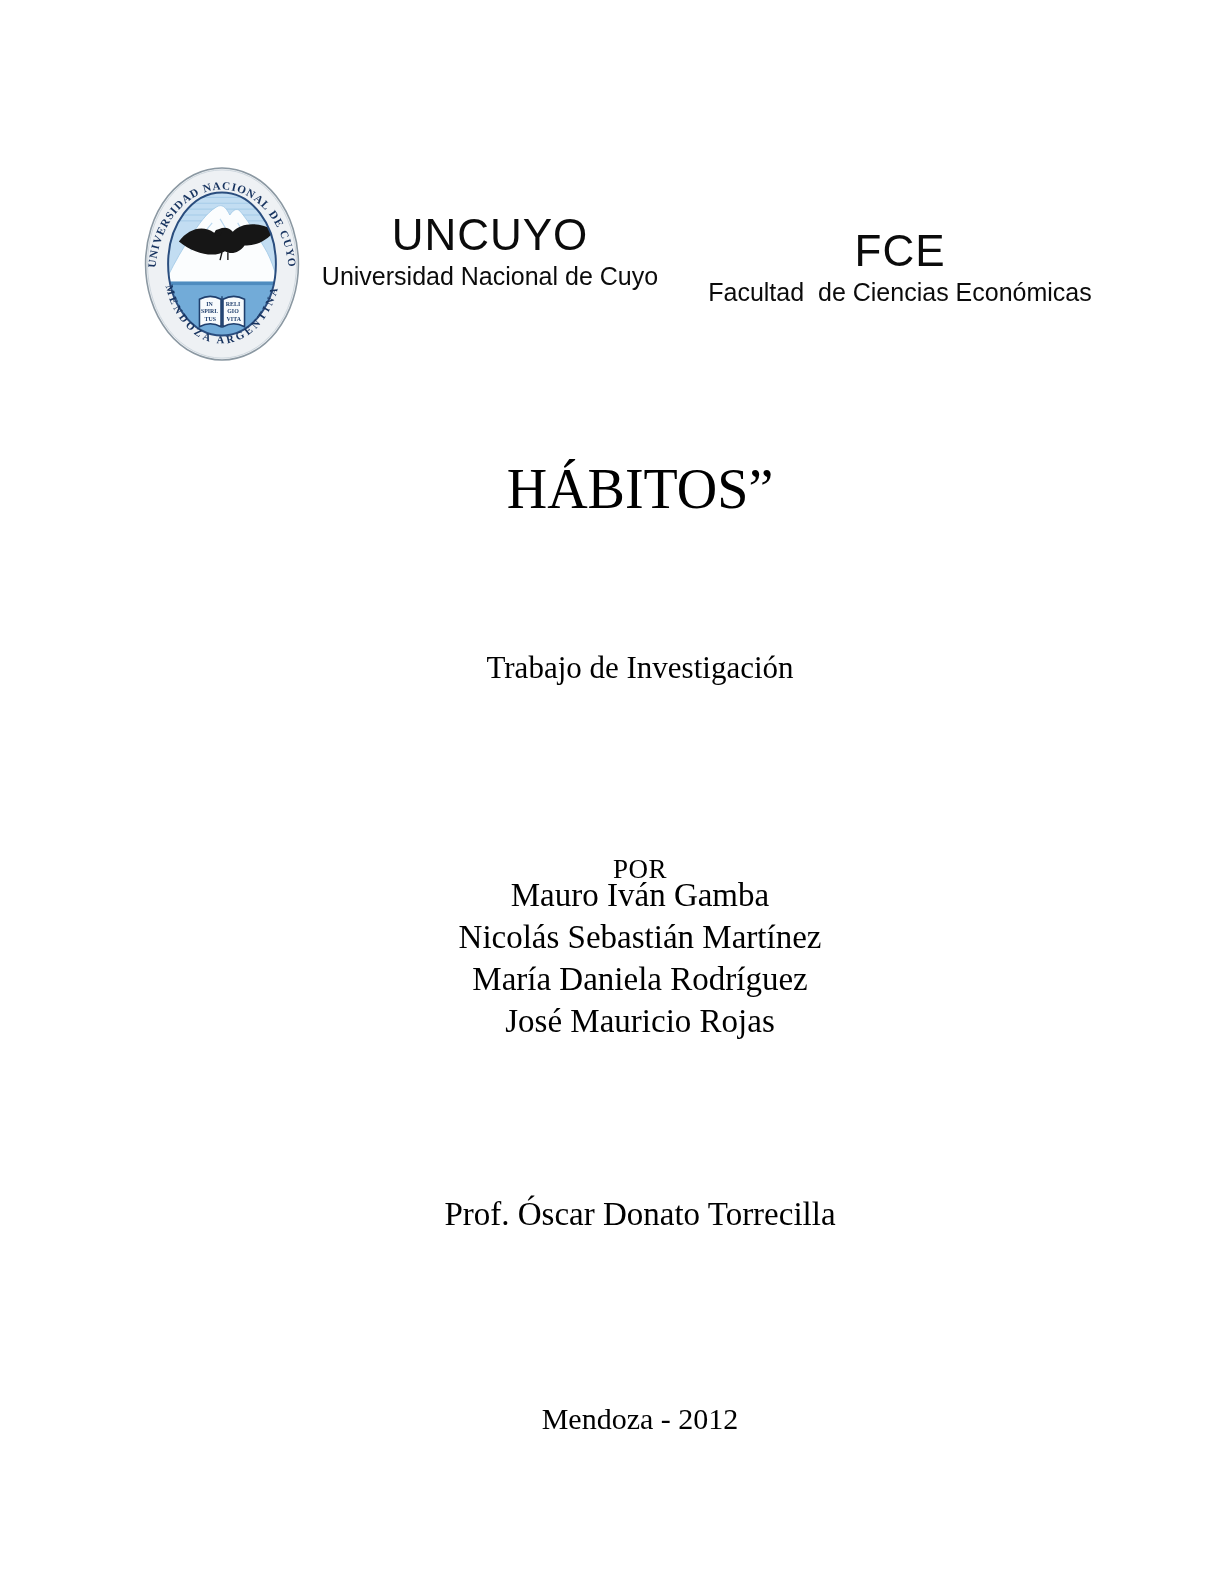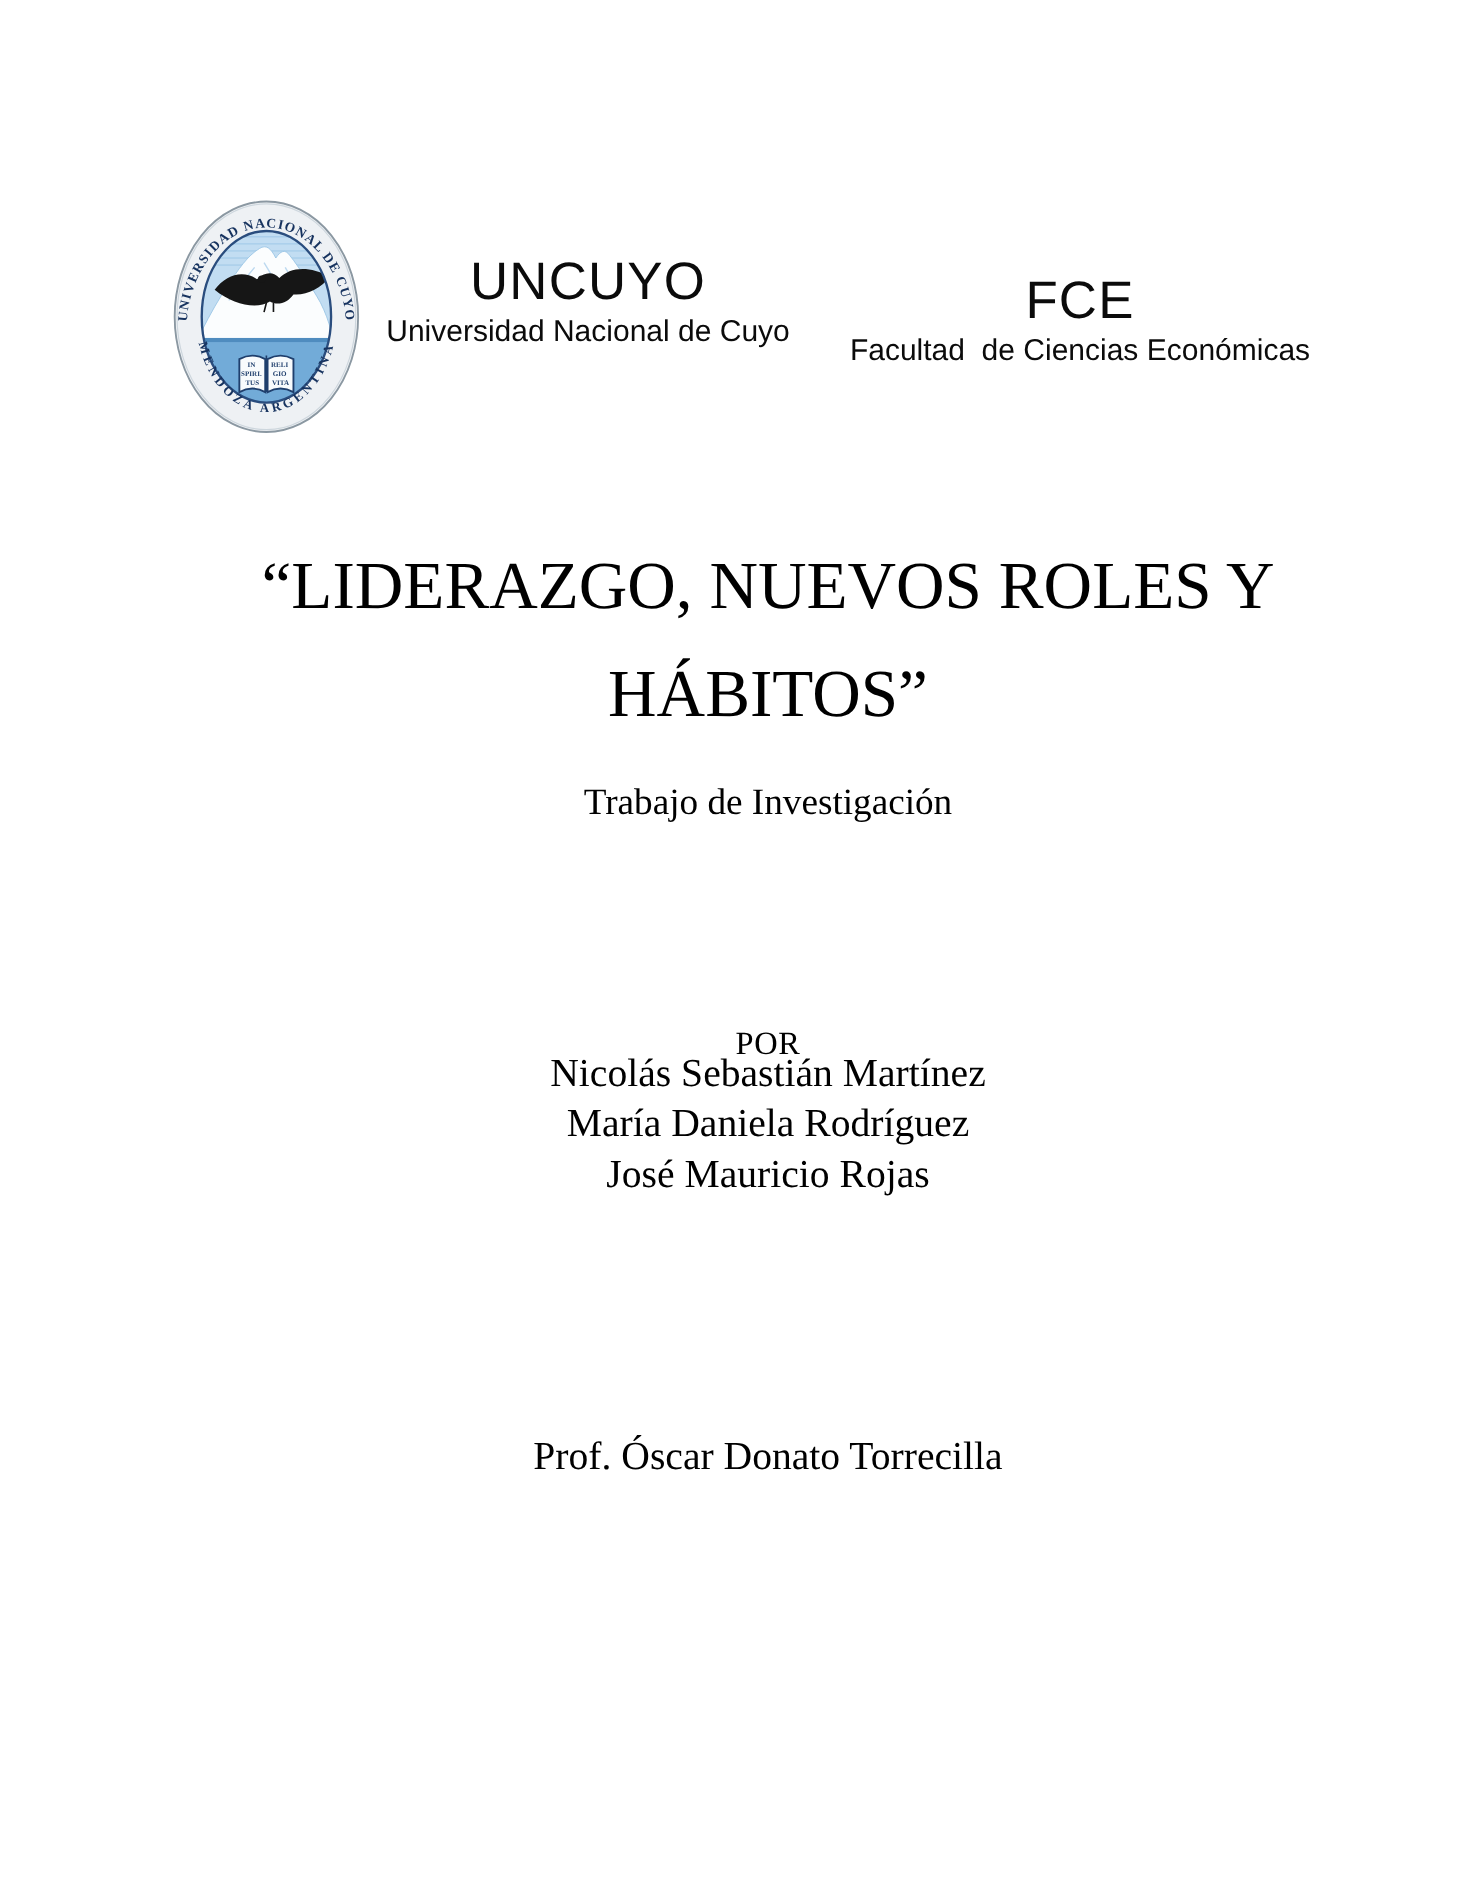--- a/index.html
+++ b/index.html
@@ -157,30 +157,31 @@
     <div class="org-acronym">UNCUYO</div>
     <div class="org-fullname">Universidad Nacional de Cuyo</div>
   </div>
 
   <div class="org-block fac">
     <div class="org-acronym">FCE</div>
     <div class="org-fullname">Facultad  de Ciencias Económicas</div>
   </div>
 
   <div class="center-line doc-title">
-    <div>“LIDERAZGO, NUEVOS ROLES Y</div>
     <div>HÁBITOS”</div>
   </div>
 
   <div class="center-line doc-subtitle">Trabajo de Investigación</div>
 
   <div class="center-line by-label">POR</div>
 
   <div class="center-line authors">
+    <div>Mauro Iván Gamba</div>
     <div>Nicolás Sebastián Martínez</div>
     <div>María Daniela Rodríguez</div>
     <div>José Mauricio Rojas</div>
   </div>
 
   <div class="center-line director-name">Prof. Óscar Donato Torrecilla</div>
 
+  <div class="center-line place-year">Mendoza - 2012</div>
 
 </div>
 
 </body></html>

